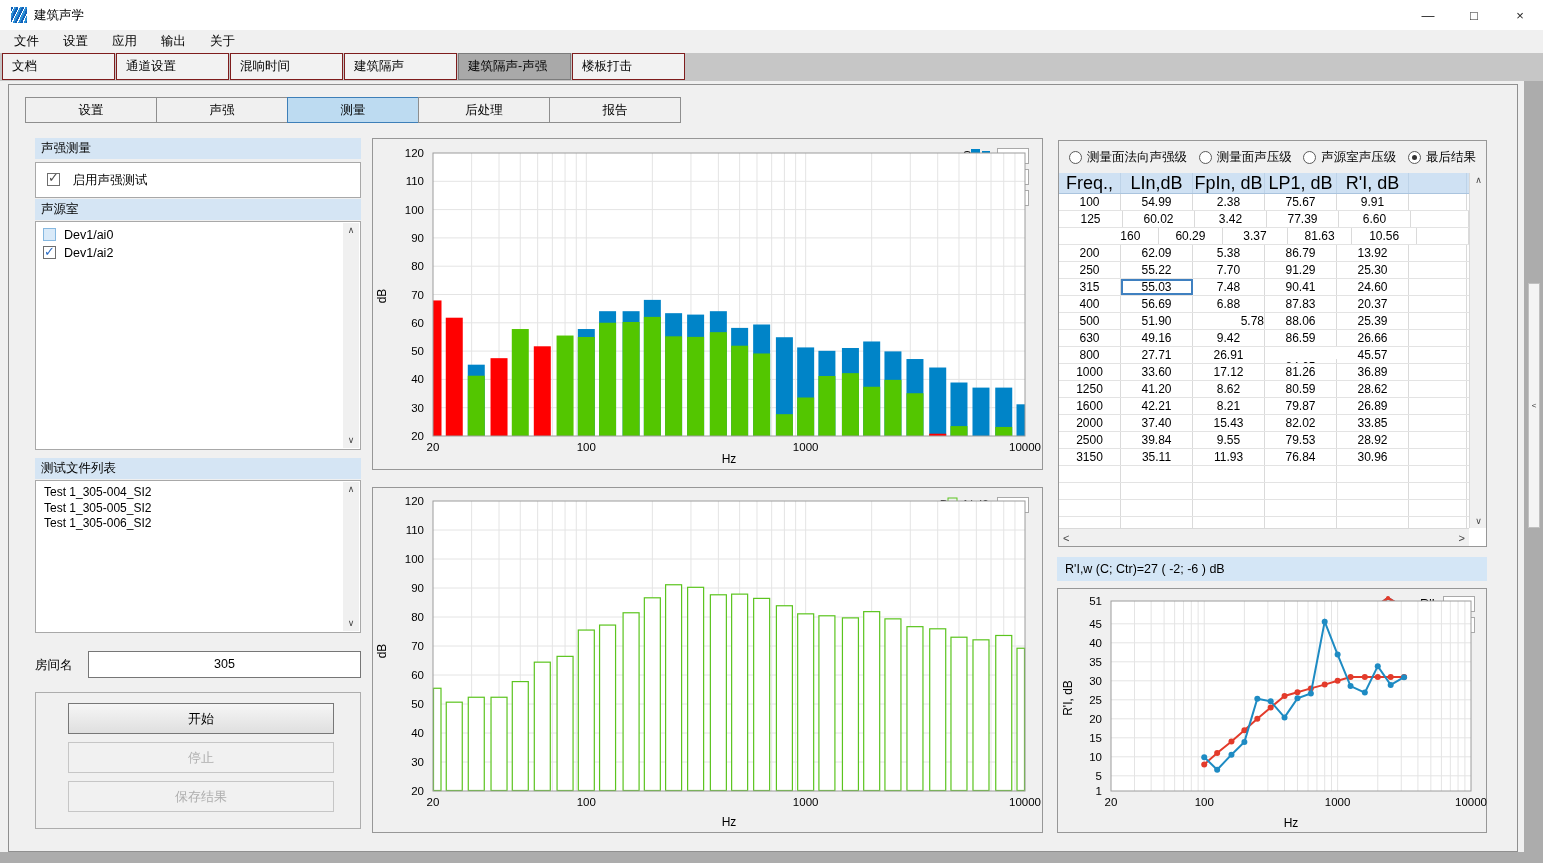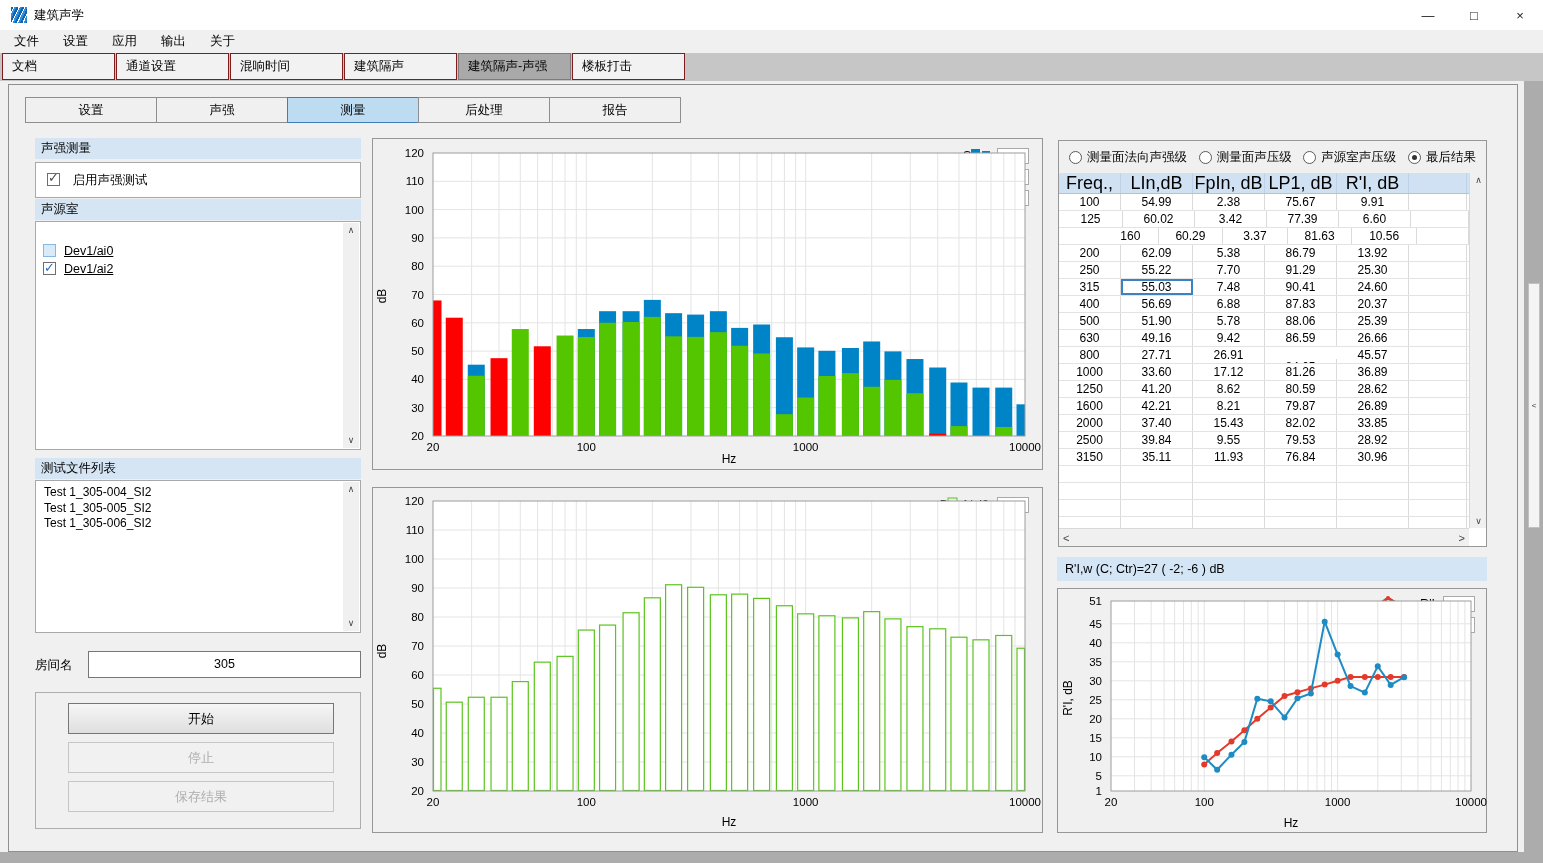--- a/index.html
+++ b/index.html
@@ -125,21 +125,21 @@
 <div class="white-box" style="top:162px; height:36px;">
   <div style="padding:9px 0 0 11px;">
     <span class="cb"><span class="tick" style="color:#4a4a4a">✓</span></span>
     <span style="margin-left:9px">启用声强测试</span>
   </div>
 </div>
 
 <div class="sec-header" style="top:199px">声源室</div>
 
 <div class="white-box" style="top:221px; height:229px;">
-  <div style="padding-top:20px;text-decoration:underline;">
+  <div style="padding-top:4px;">
     <div class="list-row">
       <span class="cb blue-empty"></span><span class="lbl">Dev1/ai0</span>
     </div>
     <div class="list-row">
       <span class="cb"><span class="tick" style="color:#2b6cc4">✓</span></span><span class="lbl">Dev1/ai2</span>
     </div>
   </div>
   <div class="vscroll">
     <div class="up">∧</div>
     <div class="down">∨</div>
@@ -484,21 +484,21 @@
         <div class="tcell" style="width: 62px;">400</div>
         <div class="tcell" style="width: 72px;">56.69</div>
         <div class="tcell" style="width: 72px;">6.88</div>
         <div class="tcell" style="width: 72px;">87.83</div>
         <div class="tcell" style="width: 72px;">20.37</div>
         <div class="tcell" style="width: 58px;"></div>
       </div>
       <div class="trow">
         <div class="tcell" style="width: 62px;">500</div>
         <div class="tcell" style="width: 72px;">51.90</div>
-        <div class="tcell" style="width: 72px;">5.78</div>
+        <div class="tcell" style="width: 72px; text-align: right;">5.78</div>
         <div class="tcell" style="width: 72px;">88.06</div>
         <div class="tcell" style="width: 72px;">25.39</div>
         <div class="tcell" style="width: 58px;"></div>
       </div>
       <div class="trow">
         <div class="tcell" style="width: 62px;">630</div>
         <div class="tcell" style="width: 72px;">49.16</div>
         <div class="tcell" style="width: 72px;">9.42</div>
         <div class="tcell" style="width: 72px;">86.59</div>
         <div class="tcell" style="width: 72px;">26.66</div>

